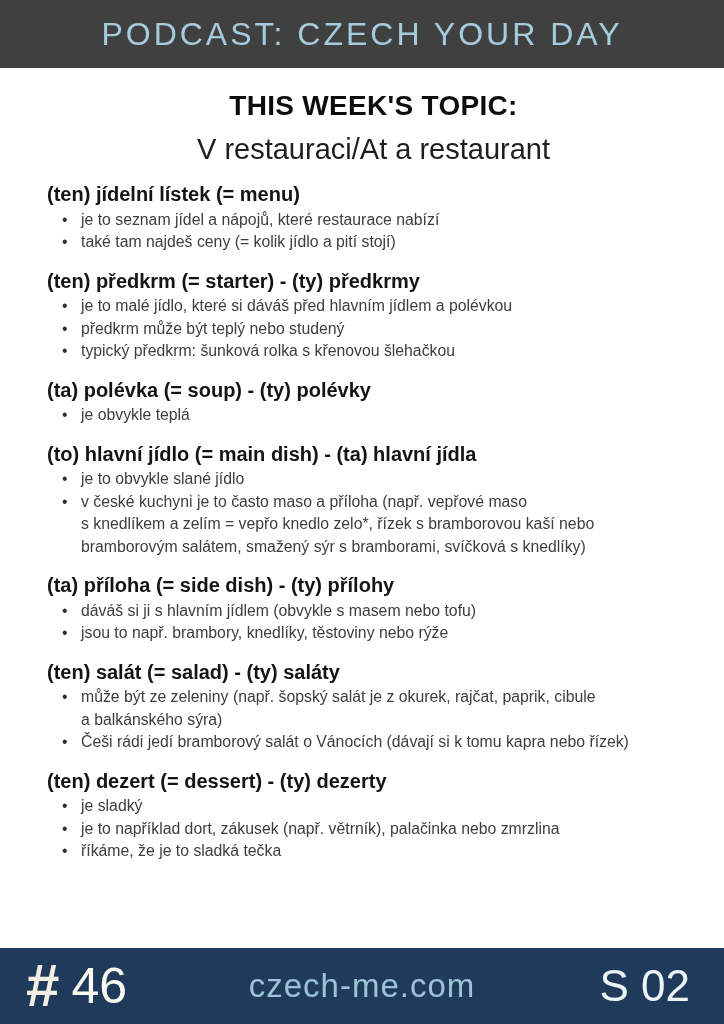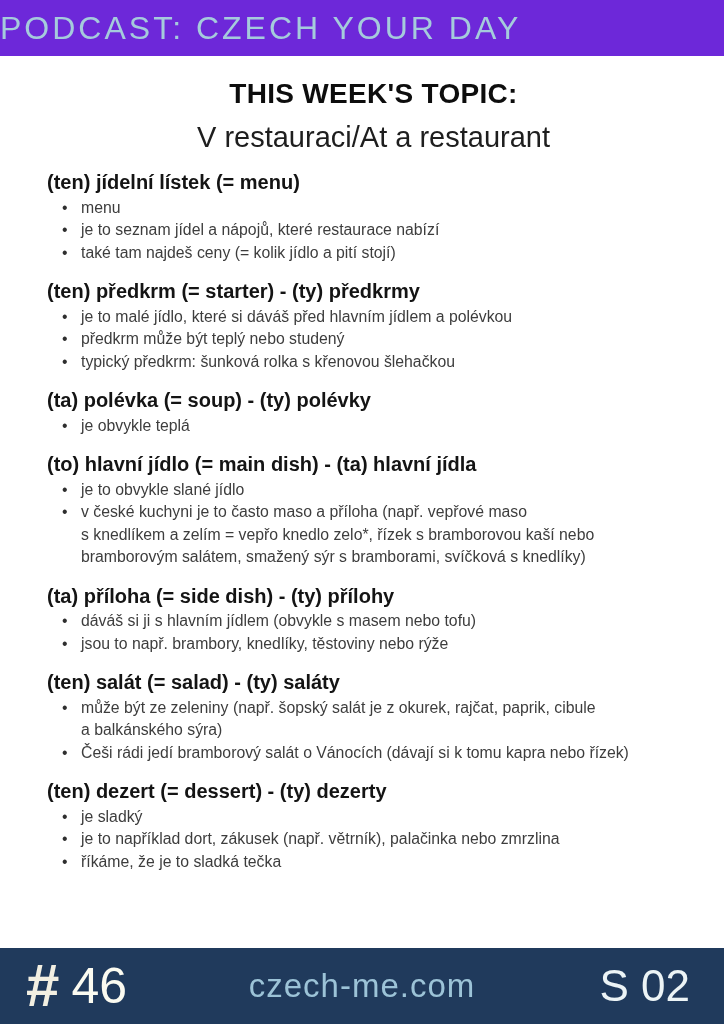--- a/index.html
+++ b/index.html
@@ -4,23 +4,23 @@
 <style>
   html, body { margin:0; padding:0; }
   body {
     width:724px; height:1024px;
     background:#ffffff;
     font-family:"Liberation Sans", sans-serif;
     position:relative;
     overflow:hidden;
   }
   .header {
-    height:56px;
-    background:#6d28d9;
-    display:flex; align-items:center; justify-content:flex-start;
+    height:68px;
+    background:#404040;
+    display:flex; align-items:center; justify-content:center;
   }
   .header-title {
     color:#a5cbdc;
     font-size:32px;
     font-weight:400;
     letter-spacing:3px;
   }
   .topic { padding:22px 40px 0 63px;text-align:center; }
   .topic-label {
     font-size:28px; font-weight:bold; color:#0d0d0d; letter-spacing:0.3px;
@@ -76,21 +76,20 @@
 <div class="topic">
   <div class="topic-label">THIS WEEK'S TOPIC:</div>
   <div class="topic-title">V restauraci/At a restaurant</div>
 </div>
 
 <div class="content">
 
   <div class="section">
     <div class="section-heading">(ten) jídelní lístek (= menu)</div>
     <ul class="bullets">
-      <li>menu</li>
       <li>je to seznam jídel a nápojů, které restaurace nabízí</li>
       <li>také tam najdeš ceny (= kolik jídlo a pití stojí)</li>
     </ul>
   </div>
 
   <div class="section">
     <div class="section-heading">(ten) předkrm (= starter) - (ty) předkrmy</div>
     <ul class="bullets">
       <li>je to malé jídlo, které si dáváš před hlavním jídlem a polévkou</li>
       <li>předkrm může být teplý nebo studený</li>

